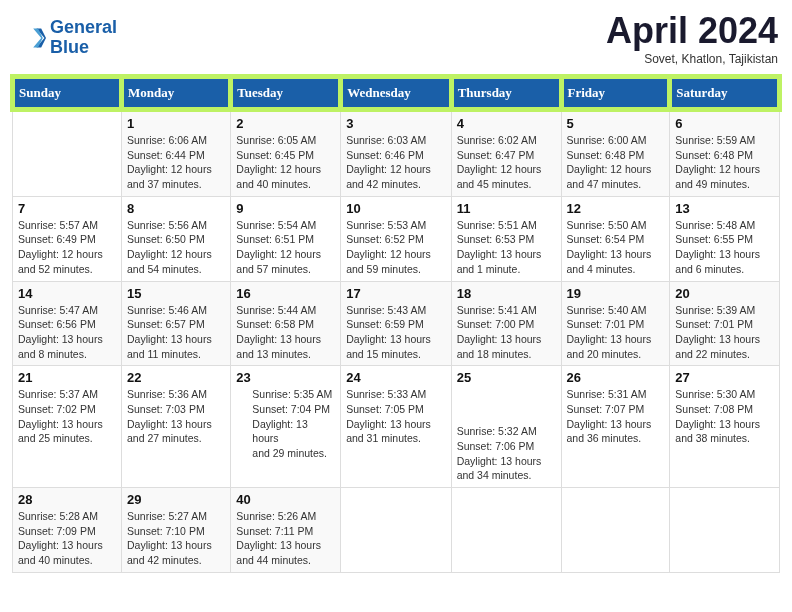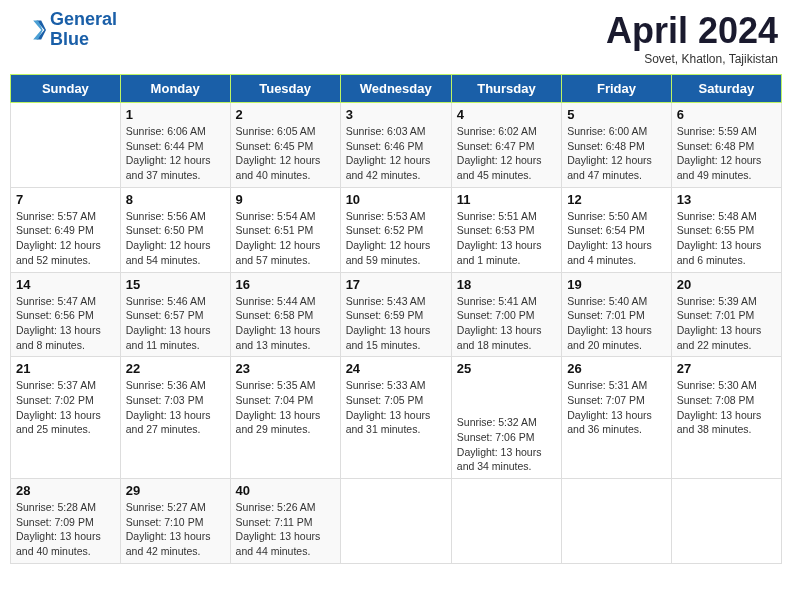--- a/index.html
+++ b/index.html
@@ -6,21 +6,21 @@
     body {
       font-family: Arial, sans-serif;
       background: #fff;
       width: 792px;
       min-height: 612px;
       padding: 10px;
     }
     .header {
       display: flex;
       justify-content: space-between;
-      align-items: flex-start;
+      align-items: center;
       margin-bottom: 8px;
       padding: 0 4px;
     }
     .logo {
       display: flex;
       align-items: center;
       gap: 4px;
     }
     .logo-text {
       font-size: 18px;
@@ -51,24 +51,25 @@
       width: 100%;
       border-collapse: collapse;
       font-size: 11px;
     }
     .calendar thead tr {
       background-color: #1a5fa8;
       color: #fff;
     }
     .calendar thead th {
       padding: 6px 4px;
-      text-align: center;
+      text-align: left;
       font-size: 13px;
       font-weight: bold;
-      border: 1px solid #bef264;
+      border: 5px solid #bef264;
+      font-family: Liberation Serif, serif;
     }
     .calendar tbody tr {
       vertical-align: top;
     }
     .calendar tbody td {
       border: 1px solid #ddd;
       padding: 4px 5px;
       min-height: 70px;
       width: 113px;
       background: #fff;
@@ -282,21 +283,21 @@
         </td>
         <td>
           <span class="day-num">22</span>
           <div class="day-info" style="white-space: pre-line;">Sunrise: 5:36 AM
 Sunset: 7:03 PM
 Daylight: 13 hours
 and 27 minutes.</div>
         </td>
         <td>
           <span class="day-num">23</span>
-          <div class="day-info" style="white-space: pre-line;">Sunrise: 5:35 AM
+          <div class="day-info" style="white-space: pre-line; margin-left: 16px;">Sunrise: 5:35 AM
 Sunset: 7:04 PM
 Daylight: 13 hours
 and 29 minutes.</div>
         </td>
         <td>
           <span class="day-num">24</span>
           <div class="day-info" style="white-space: pre-line;">Sunrise: 5:33 AM
 Sunset: 7:05 PM
 Daylight: 13 hours
 and 31 minutes.</div>

